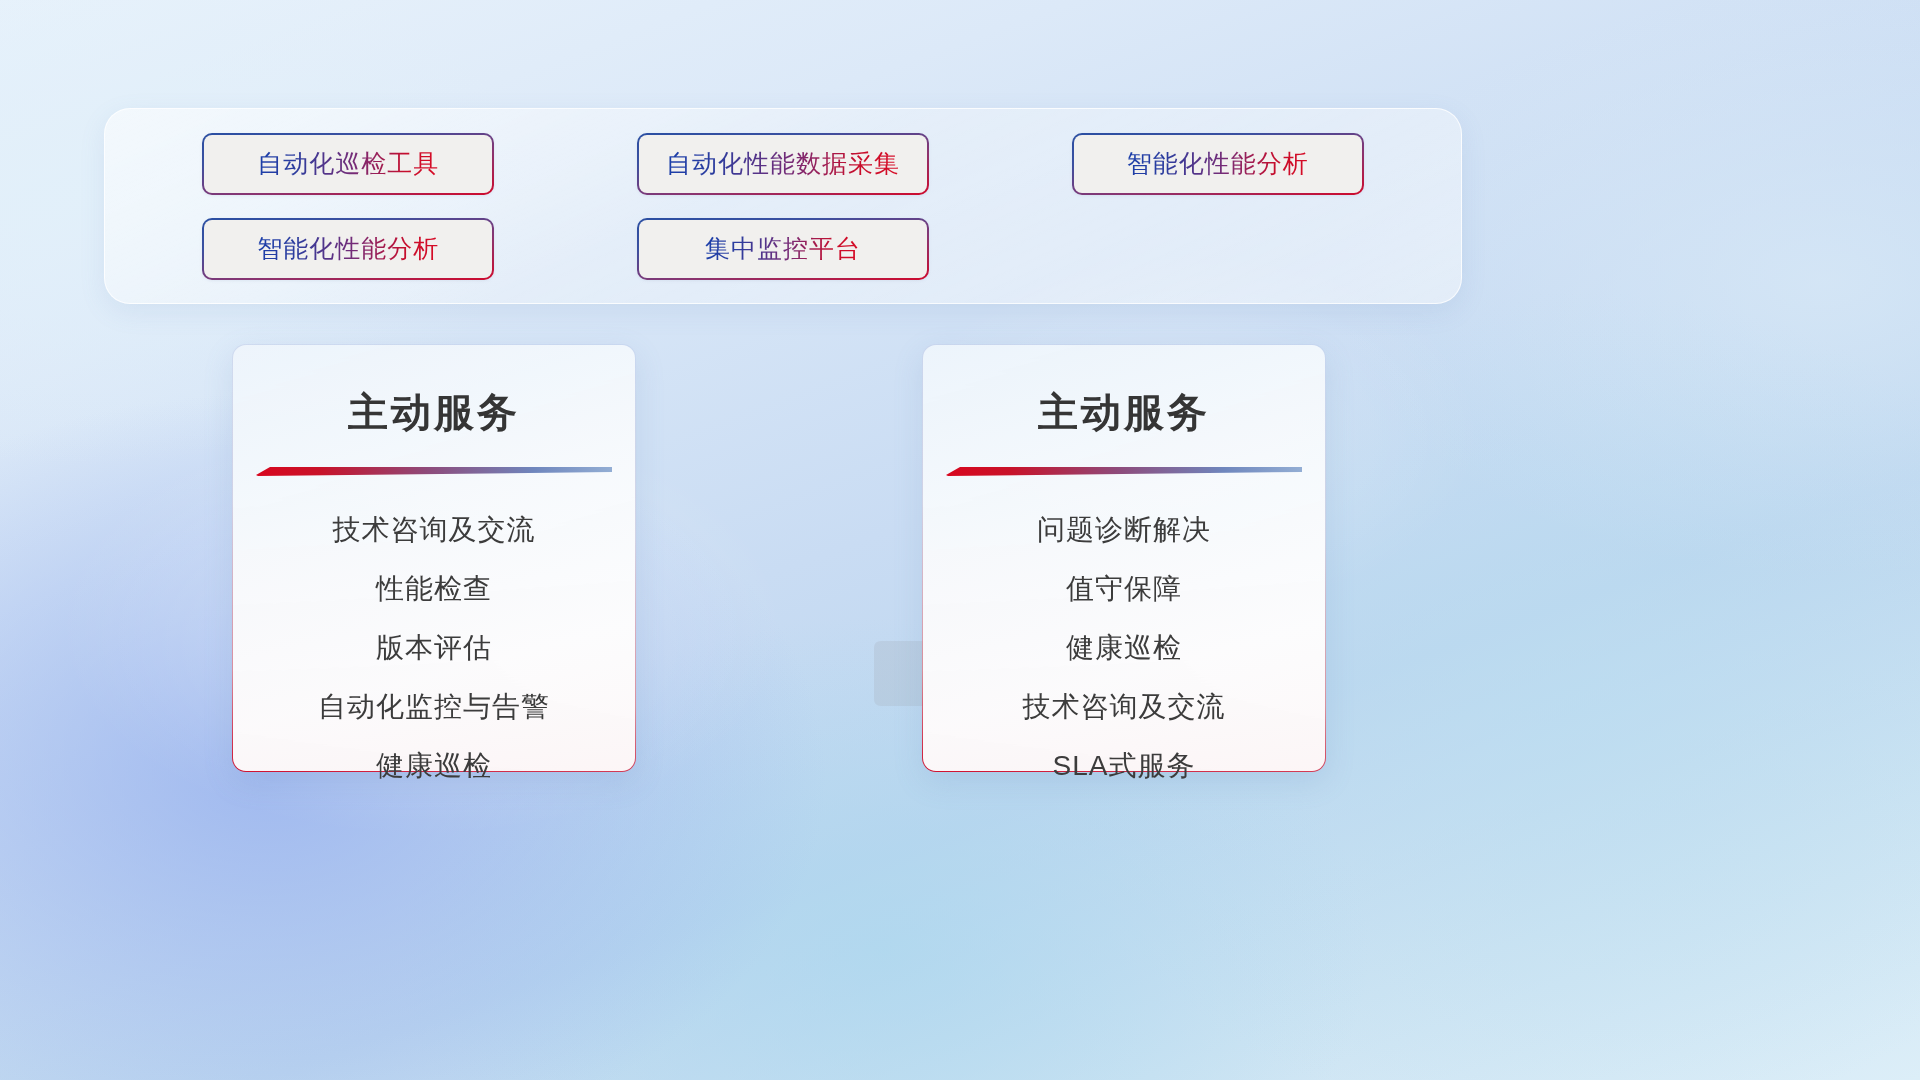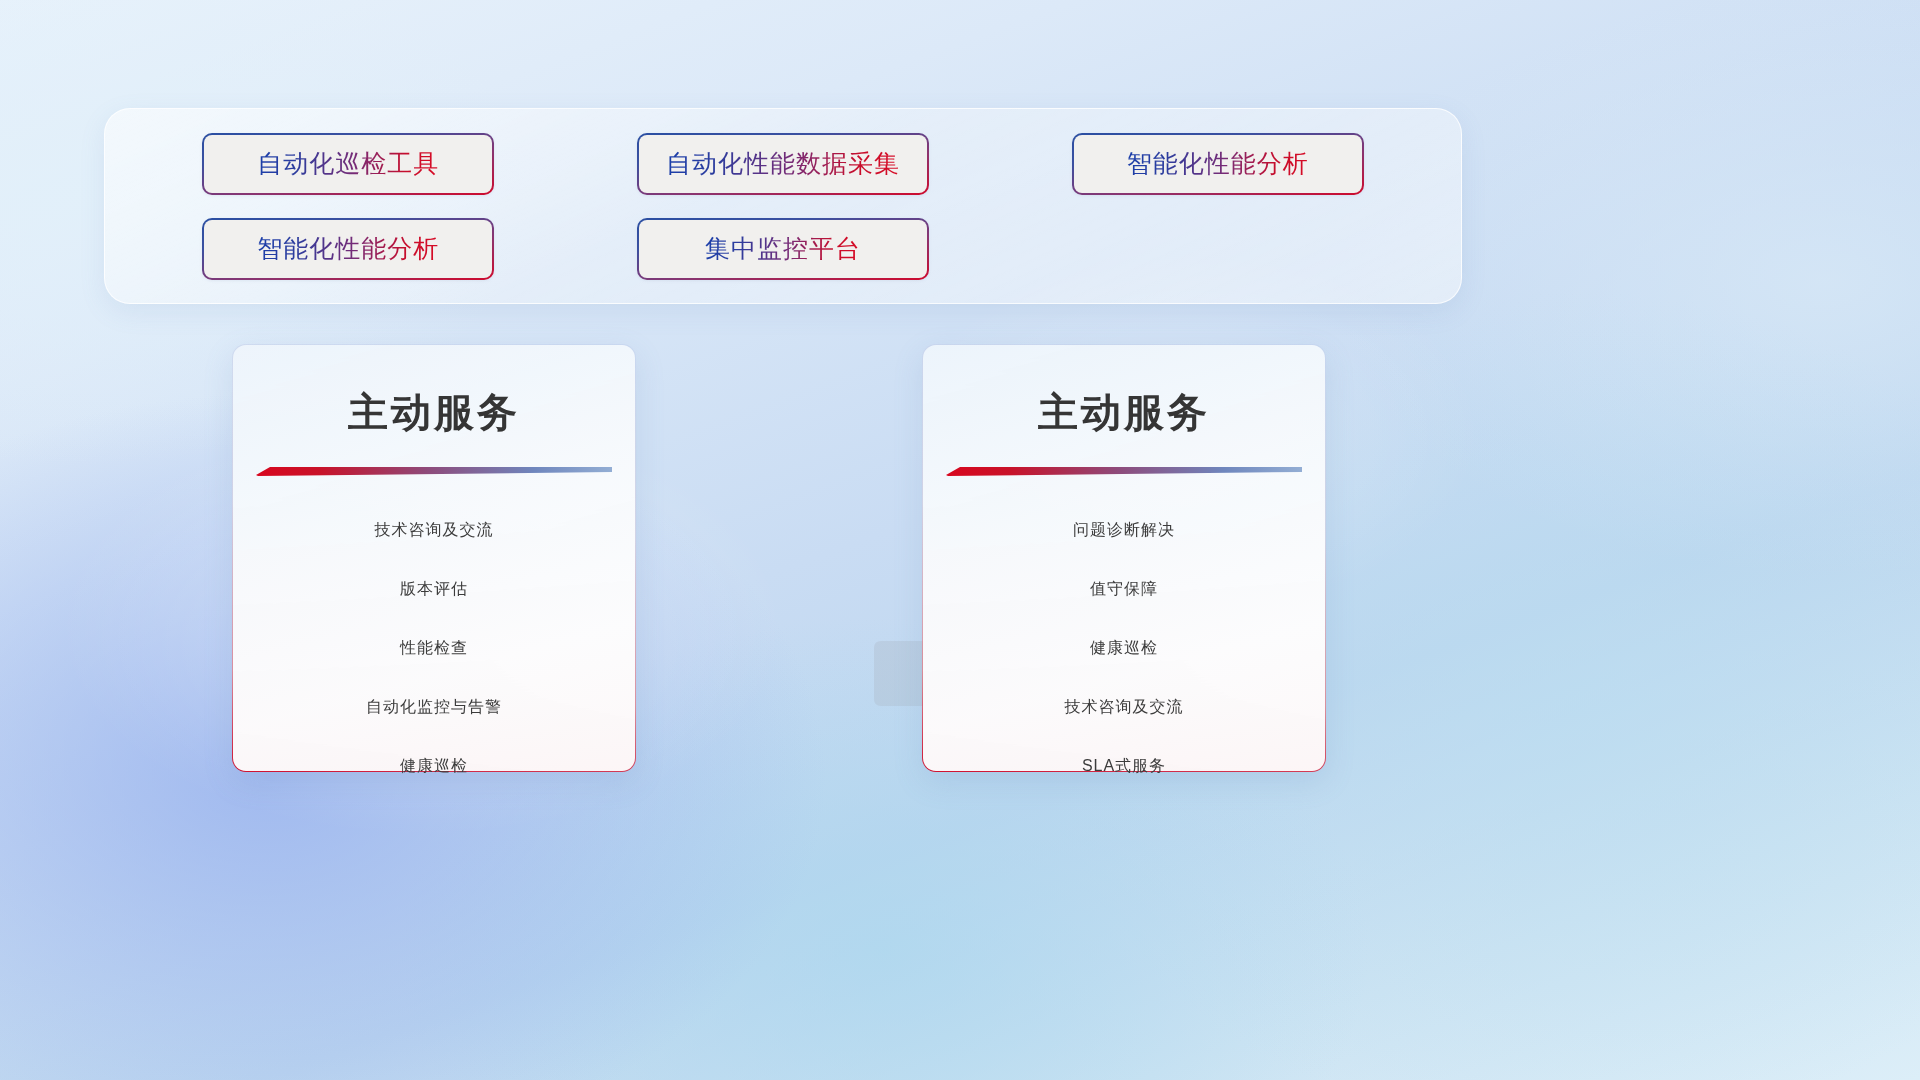--- a/index.html
+++ b/index.html
@@ -117,21 +117,21 @@
   .divider-wrap svg { display: block; width: 100%; height: 100%; }
 
   .card-list {
     margin-top: 22px;
     display: flex;
     flex-direction: column;
   }
   .card-list li {
     list-style: none;
     text-align: center;
-    font-size: 16px;
+    font-size: 28px;
     color: #3c3c3c;
     line-height: 59px;
     letter-spacing: 1px;
   }
 
   
   .arrow {
     position: absolute;
     left: 868px;
     top: 608px;
@@ -174,22 +174,22 @@
             <stop offset="48%" stop-color="#8e4a7a"></stop>
             <stop offset="78%" stop-color="#6f86bd"></stop>
             <stop offset="100%" stop-color="#93aed4"></stop>
           </linearGradient>
         </defs>
         <path d="M0,11 L14,3 L356,3 L356,8 L2,12 Z" fill="url(#divL)"></path>
       </svg>
     </div>
     <ul class="card-list">
       <li>技术咨询及交流</li>
+      <li>性能检查</li>
       <li>版本评估</li>
-      <li>性能检查</li>
       <li>自动化监控与告警</li>
       <li>健康巡检</li>
     </ul>
   </div>
 
   <div class="arrow">
     <svg viewBox="0 0 176 132" aria-hidden="true">
       <defs>
         <linearGradient id="arrGrad" x1="0" y1="0" x2="1" y2="1">
           <stop offset="0%" stop-color="#b9c9dd" stop-opacity="0.72"></stop>

